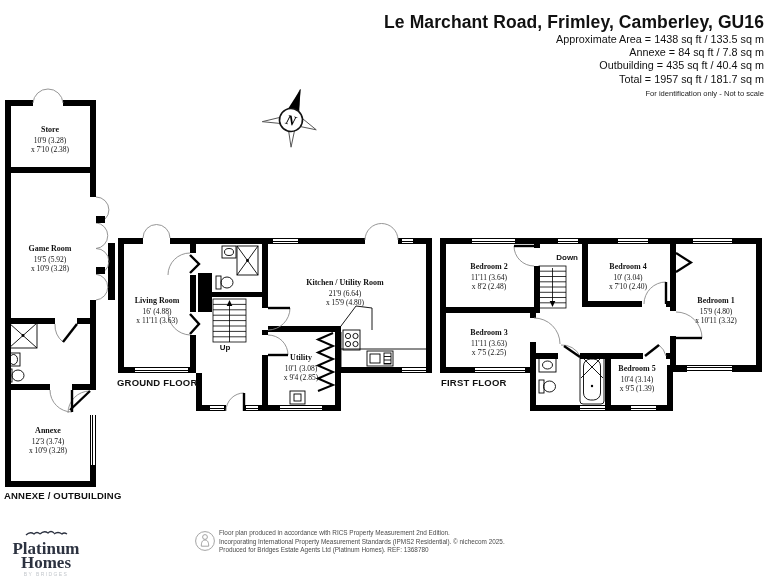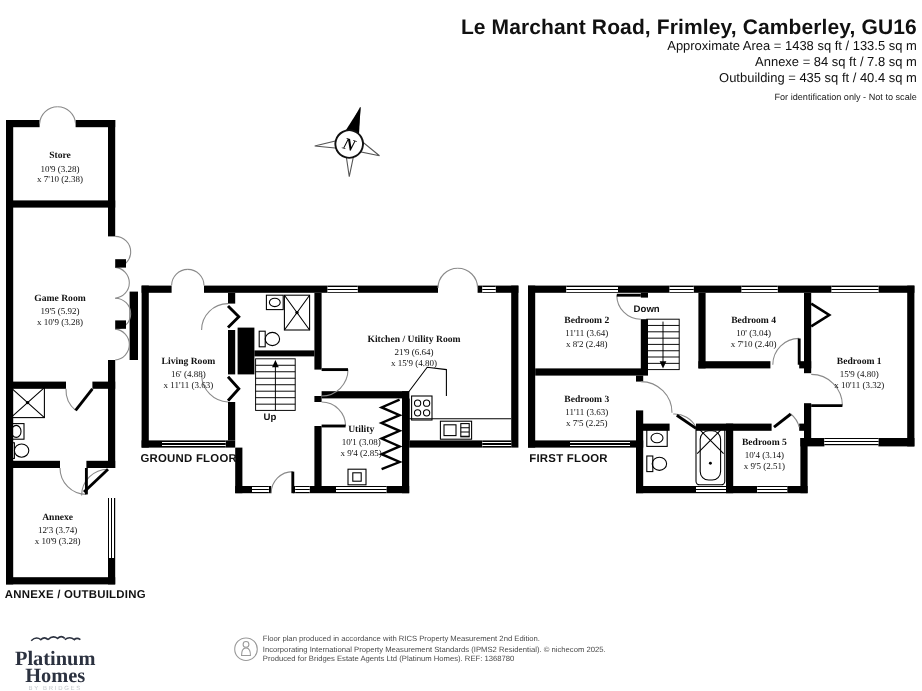--- a/index.html
+++ b/index.html
@@ -32,20 +32,21 @@
 </head>
 <body>
 
 <div id="plan">
 
   <div id="header">
     <div id="title">Le Marchant Road, Frimley, Camberley, GU16</div>
     <div class="hline">Approximate Area = 1438 sq ft / 133.5 sq m</div>
     <div class="hline">Annexe = 84 sq ft / 7.8 sq m</div>
     <div class="hline">Outbuilding = 435 sq ft / 40.4 sq m</div>
+    <div class="hline">Total = 1957 sq ft / 181.7 sq m</div>
     <div id="hnote">For identification only - Not to scale</div>
   </div>
 
   <svg id="compass" width="72" height="76" viewBox="0 0 72 76">
     <g transform="rotate(17 35 36)">
       <polygon points="35,4 40,29 62,38 41,40 43,62 33,41 8,46 30,33" fill="#fff" stroke="#555" stroke-width="0.9"></polygon>
       <polygon points="35,4 42,32 27,33" fill="#000"></polygon>
       <circle cx="35" cy="36" r="11.5" fill="#fff" stroke="#111" stroke-width="1.6"></circle>
       <text x="35" y="41" text-anchor="middle" font-size="14" font-style="italic" font-weight="bold" font-family="Liberation Serif,serif" fill="#000">N</text>
     </g>
@@ -206,25 +207,25 @@
       <div class="rd">x 7'5 (2.25)</div>
   </div>
   <div class="room-label" style="left:588px;top:262px;width:80px;">
     <div class="rn">Bedroom 4</div>
       <div class="rd">10' (3.04)</div>
       <div class="rd">x 7'10 (2.40)</div>
   </div>
   <div class="room-label" style="left:597px;top:364px;width:80px;">
     <div class="rn">Bedroom 5</div>
       <div class="rd">10'4 (3.14)</div>
-      <div class="rd">x 9'5 (2.51)</div>
+      <div class="rd">x 9'5 (1.39)</div>
   </div>
 
   <div class="stairlabel" style="left:210px;top:343px;width:30px;text-align:center;">Up</div>
-  <div class="stairlabel" style="left:528px;top:253px;width:50px;text-align:left;">Down</div>
+  <div class="stairlabel" style="left:528px;top:253px;width:50px;text-align:right;">Down</div>
 
   <div class="seclabel" style="left:117px;top:377px;">GROUND FLOOR</div>
   <div class="seclabel" style="left:441px;top:377px;">FIRST FLOOR</div>
   <div class="seclabel" style="left:4px;top:490px;">ANNEXE / OUTBUILDING</div>
 
   <div id="footer-logo">
     <svg width="44" height="9" viewBox="0 0 44 9">
       <g stroke="#2c3240" stroke-width="1.3" fill="none">
         <path d="M2,6 Q6,2 10,5 Q13,2 16,5"></path>
         <path d="M16,5 Q20,1 24,4 Q27,1 30,4"></path>

